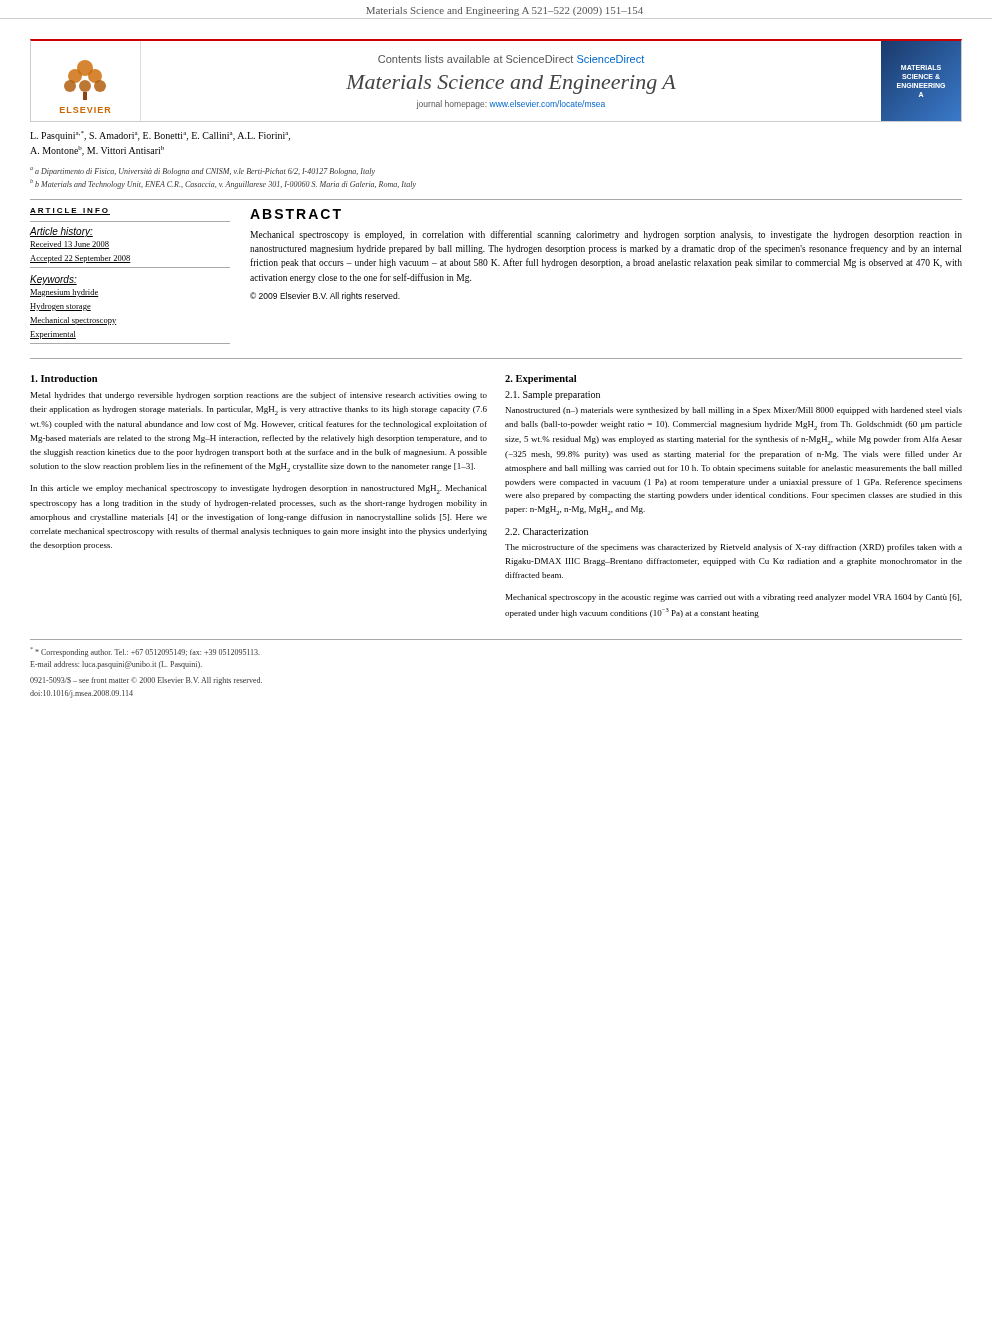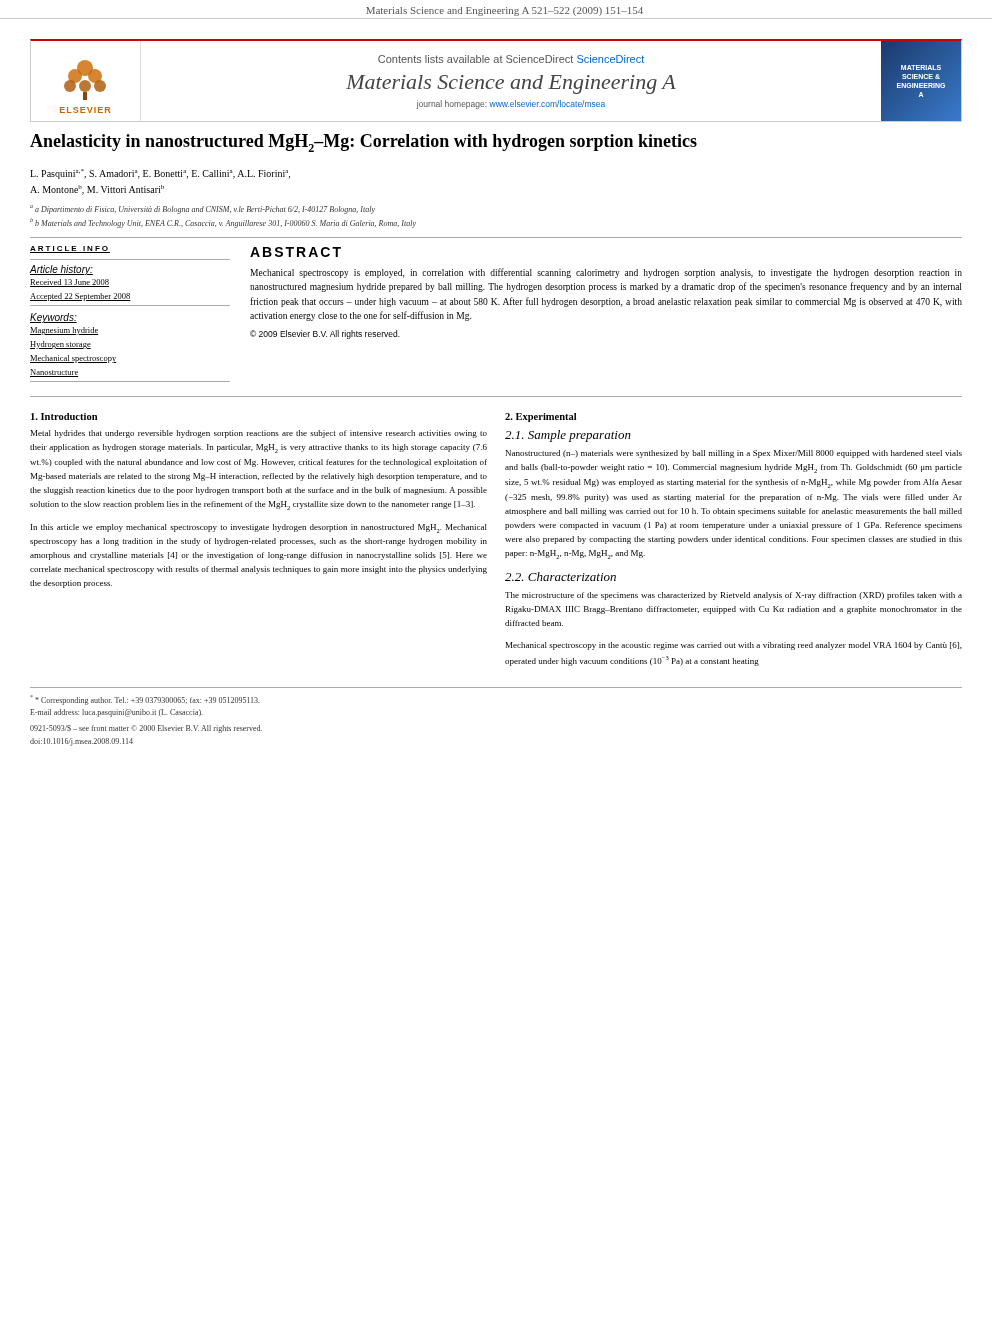--- a/index.html
+++ b/index.html
@@ -226,22 +226,21 @@
       flex: 1;
     }
 
     .section-title {
       font-size: 10.5px;
       font-weight: bold;
       margin-bottom: 5px;
     }
 
     .subsection-title {
-      font-size: 13px;
-      font-style: italic;
+      font-size: 10px;
       margin-bottom: 4px;
     }
 
     .body-text {
       font-size: 9px;
       line-height: 1.55;
       text-align: justify;
       margin-bottom: 8px;
     }
 
@@ -316,23 +315,20 @@
       <span class="sd-link"> </span><span class="sd-link">www.elsevier.com/locate/msea</span>
     </div>
   </div>
   <div class="banner-right">
     <div class="banner-right-text">MATERIALS<br>SCIENCE &amp;<br>ENGINEERING<br>A</div>
   </div>
 </div>
 
 <div class="article-content">
 
-  <h1 class="article-title">
-    Anelasticity in nanostructured MgH<sub>2</sub>–Mg: Correlation with hydrogen sorption kinetics
-  </h1>
 
   <div class="authors">
     L. Pasquini<sup>a,*</sup>, S. Amadori<sup>a</sup>, E. Bonetti<sup>a</sup>, E. Callini<sup>a</sup>, A.L. Fiorini<sup>a</sup>,<br>
     A. Montone<sup>b</sup>, M. Vittori Antisari<sup>b</sup>
   </div>
 
   <div class="affiliations">
     <sup>a</sup> <span>a Dipartimento di Fisica, Università di Bologna and CNISM, v.le Berti-Pichat 6/2, I-40127 Bologna, Italy</span><br>
     <sup>b</sup> <span>b Materials and Technology Unit, ENEA C.R., Casaccia, v. Anguillarese 301, I-00060 S. Maria di Galeria, Roma, Italy</span>
   </div>
@@ -346,21 +342,21 @@
       <hr>
       <div class="info-label">Article history:</div>
       <div class="info-value">Received 13 June 2008</div>
       <div class="info-value">Accepted 22 September 2008</div>
       <hr>
       <div class="keywords-section">
         <div class="info-label">Keywords:</div>
         <div class="info-value">Magnesium hydride</div>
         <div class="info-value">Hydrogen storage</div>
         <div class="info-value">Mechanical spectroscopy</div>
-        <div class="info-value">Nanostructure</div>
+        <div class="info-value">Experimental</div>
       </div>
       <hr>
     </div>
 
     <div class="abstract-col">
       <div class="abstract-header">ABSTRACT</div>
       <div class="abstract-text">Mechanical spectroscopy is employed, in correlation with differential scanning calorimetry and hydrogen sorption analysis, to investigate the hydrogen desorption reaction in nanostructured magnesium hydride prepared by ball milling. The hydrogen desorption process is marked by a dramatic drop of the specimen's resonance frequency and by an internal friction peak that occurs – under high vacuum – at about 580 K. After full hydrogen desorption, a broad anelastic relaxation peak similar to commercial Mg is observed at 470 K, with activation energy close to the one for self-diffusion in Mg.</div>
       <div class="copyright">© 2009 Elsevier B.V. All rights reserved.</div>
     </div>
 
@@ -396,24 +392,24 @@
         Mechanical spectroscopy in the acoustic regime was carried out with a vibrating reed analyzer model VRA 1604 by Cantù [6], operated under high vacuum conditions (10<sup>−3</sup> Pa) at a constant heating
       </div>
     </div>
 
   </div>
 
 </div>
 
 <div class="footer-area">
   <div class="footnote">
-    <sup>*</sup> <span>* Corresponding author. Tel.: +39 0379300065; fax: +39 0512095113.</span>
+    <sup>*</sup> <span>* Corresponding author. Tel.: +67 0512095149; fax: +39 0512095113.</span>
   </div>
   <div class="footnote">
-    <span>E-mail address: luca.pasquini@unibo.it (L. Casaccia).</span>
+    <span>E-mail address: luca.pasquini@unibo.it (L. Pasquini).</span>
   </div>
   <div class="footnote" style="margin-top:4px;">
     <span>0921-5093/$ – see front matter © 2000 Elsevier B.V. All rights reserved.</span>
   </div>
   <div class="doi-line">
     <span>doi:10.1016/j.msea.2008.09.114</span>
   </div>
 </div>
 
 </body></html>

